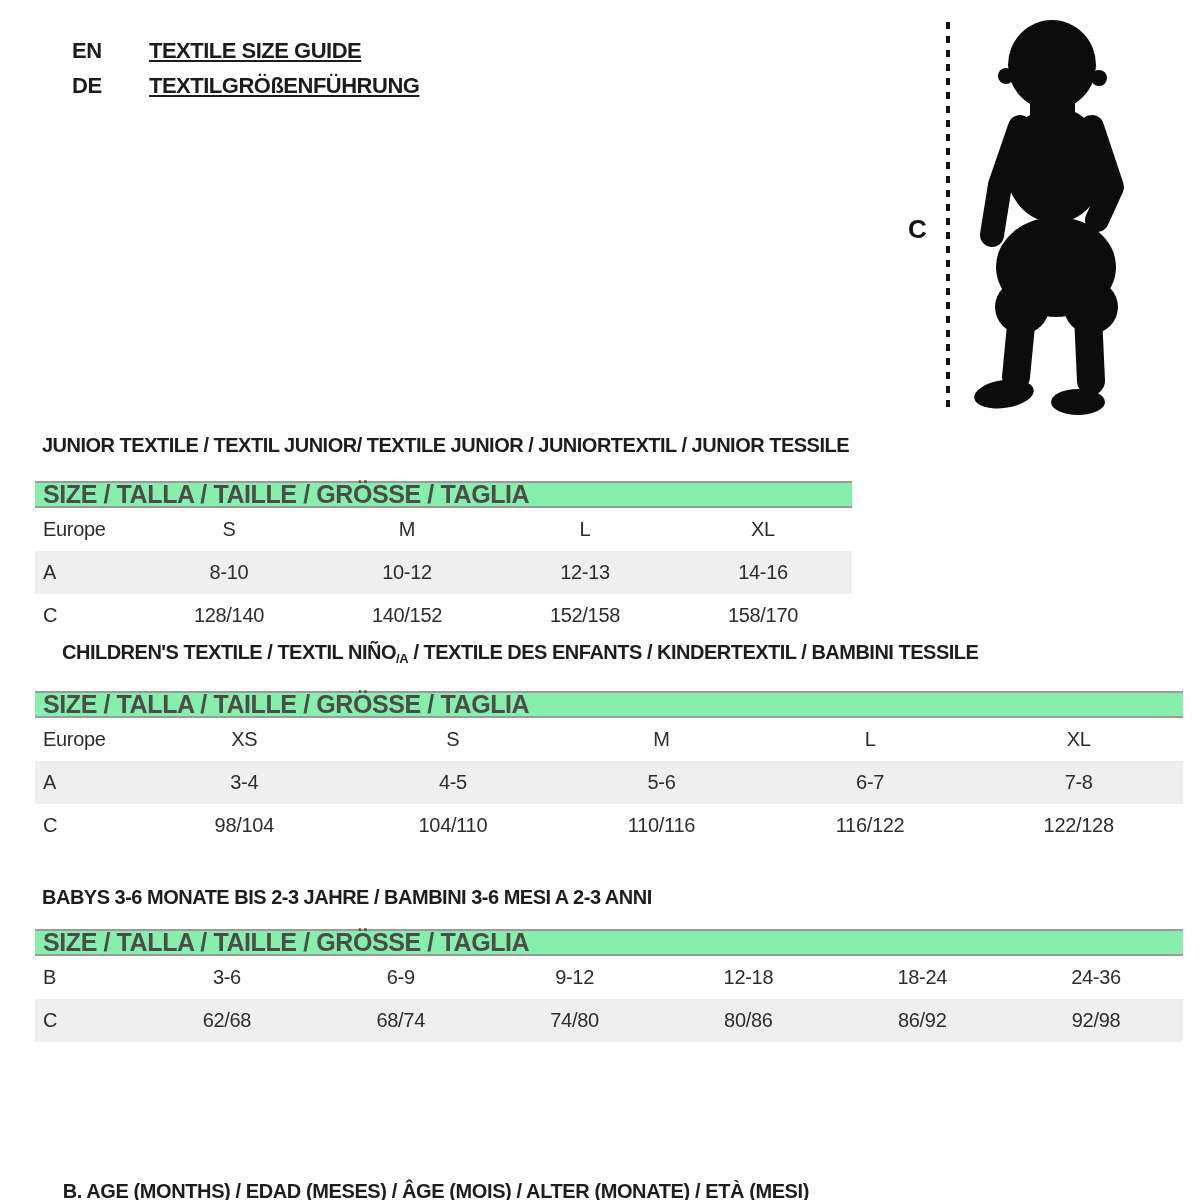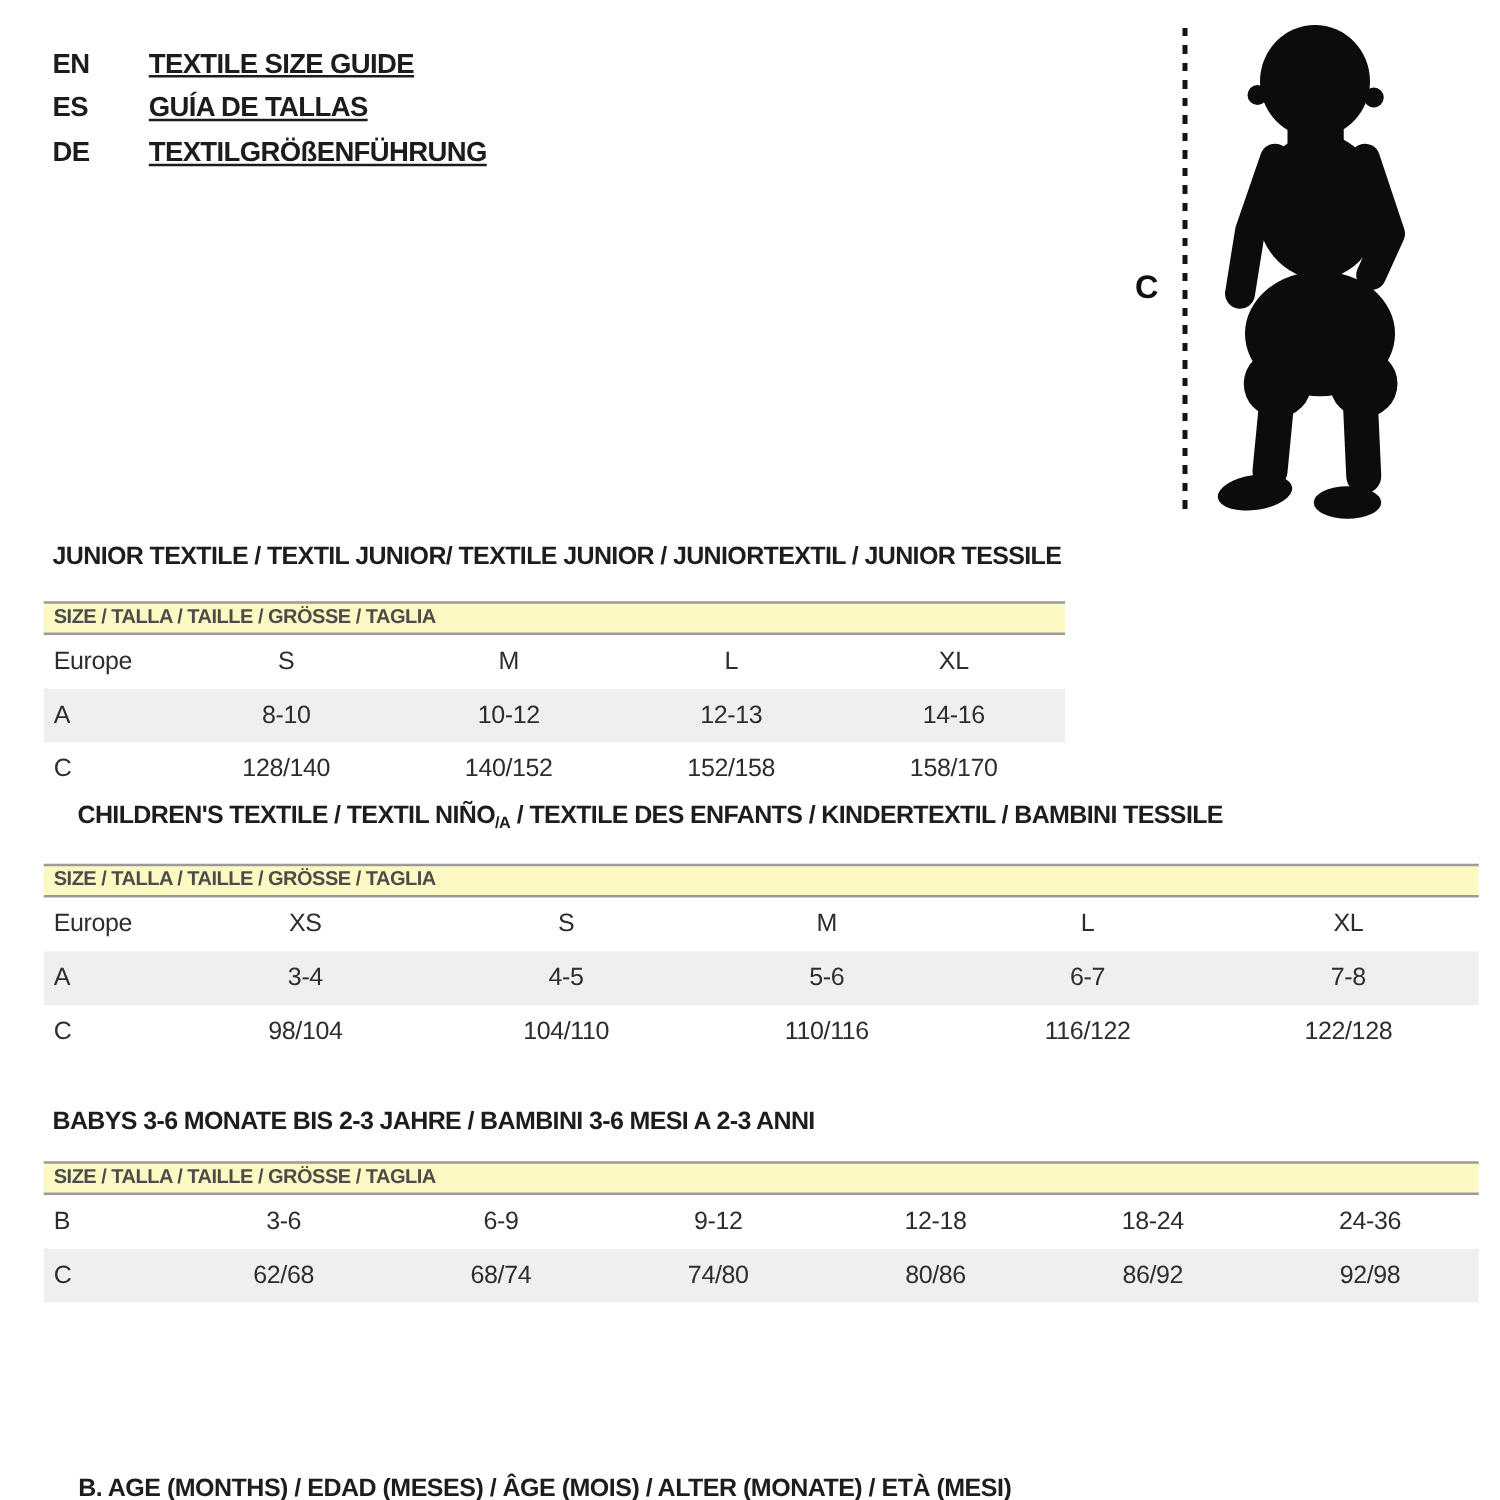--- a/index.html
+++ b/index.html
@@ -3,63 +3,59 @@
 <meta charset="utf-8">
 <style>
   * { margin:0; padding:0; box-sizing:border-box; }
   html,body { width:1200px; height:1200px; background:#ffffff; }
   body { font-family:"Liberation Sans", sans-serif; color:#222; -webkit-font-smoothing:antialiased; }
   .page { position:relative; width:1200px; height:1200px; background:#fff; overflow:hidden; }
 
   
   .lang-header { position:absolute; left:42px; top:33px; }
   .lang-row { display:flex; height:35.5px; align-items:center; }
-  .lang-code { width:77px; font-weight:bold; font-size:22px; letter-spacing:-0.5px; color:#1c1c1c; }
+  .lang-code { width:77px; font-weight:bold; font-size:22px; letter-spacing:-0.5px; color:#1c1c1c;margin-left:30px; }
   .lang-label { font-weight:bold; font-size:22px; letter-spacing:-0.5px; color:#1c1c1c; white-space:pre;text-decoration:underline; }
 
   
   .height-line { position:absolute; left:946px; top:22px; width:4px; height:392px;
     background:repeating-linear-gradient(to bottom, #131313 0 7px, transparent 7px 14px); }
   .height-label { position:absolute; left:908px; top:214px; font-size:26px; font-weight:bold; color:#111; }
   .baby-svg { position:absolute; left:960px; top:15px; }
 
   
   .sec-title { position:absolute; left:42px; font-weight:bold; font-size:20px;
     letter-spacing:-0.5px; color:#1d1d1d; white-space:pre; line-height:23px; }
   .sec-title .subscript { font-size:13px; vertical-align:-4px; letter-spacing:-0.3px; }
   .two-line { line-height:31px; }
 
   
   .size-table { position:absolute; background:#fff; }
-  .size-table .bar { height:27px; background:#fef9c3; border-top:2px solid #9b9b9b;
-    border-bottom:2px solid #9b9b9b; font-size:16px; font-weight:bold; color:#4c4c4c;
+  .size-table .bar { height:27px; background:#86efac; border-top:2px solid #9b9b9b;
+    border-bottom:2px solid #9b9b9b; font-size:25px; font-weight:bold; color:#4c4c4c;
     padding-left:8px; line-height:22px; letter-spacing:-0.4px; }
   .trow { display:flex; height:43px; align-items:center; font-size:20px;
     color:#2d2d2d; letter-spacing:-0.3px; }
   .trow.shaded { background:#efefef; }
   .trow .rlabel { width:105px; padding-left:8px; }
   .trow .cell { flex:1; text-align:center; }
 
   
   .footnotes { position:absolute; left:42px; top:1074px; font-weight:bold; font-size:20px;
     letter-spacing:-0.4px; color:#1d1d1d; line-height:33.5px; white-space:pre; }
 </style>
 </head>
 <body>
 
 <div class="page">
 
   <div class="lang-header">
     <div class="lang-row">
       <span class="lang-code">EN</span>
       <span class="lang-label">TEXTILE SIZE GUIDE</span>
-    </div>
-    <div class="lang-row">
-      <span class="lang-code">ES</span>
-      <span class="lang-label">GUÍA DE TALLAS</span>
     </div>
     <div class="lang-row">
       <span class="lang-code">DE</span>
       <span class="lang-label">TEXTILGRÖßENFÜHRUNG</span>
     </div>
   </div>
 
   <div class="height-line"></div>
   <div class="height-label">C</div>
   <svg class="baby-svg" width="180" height="405" viewBox="0 0 180 405" aria-hidden="true">

